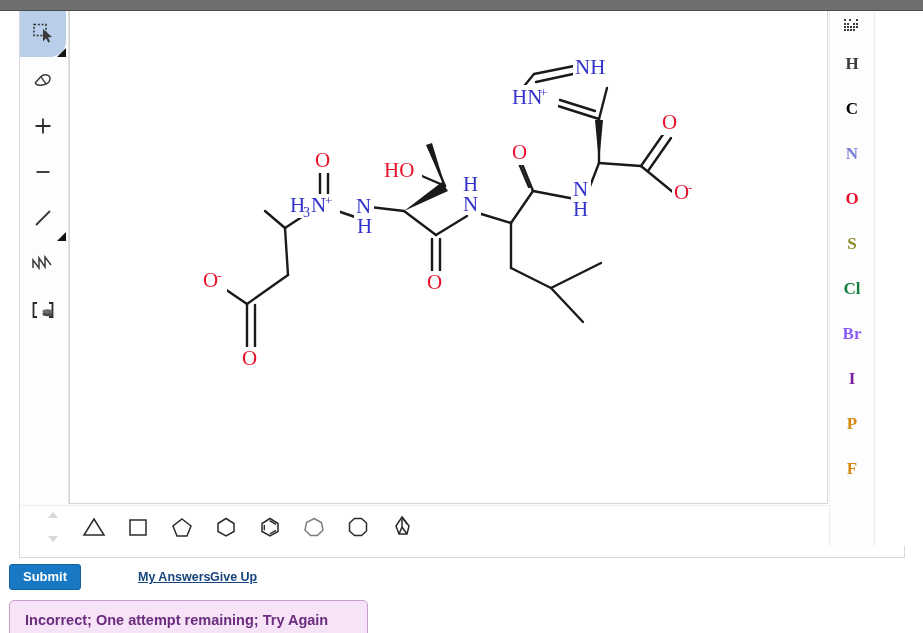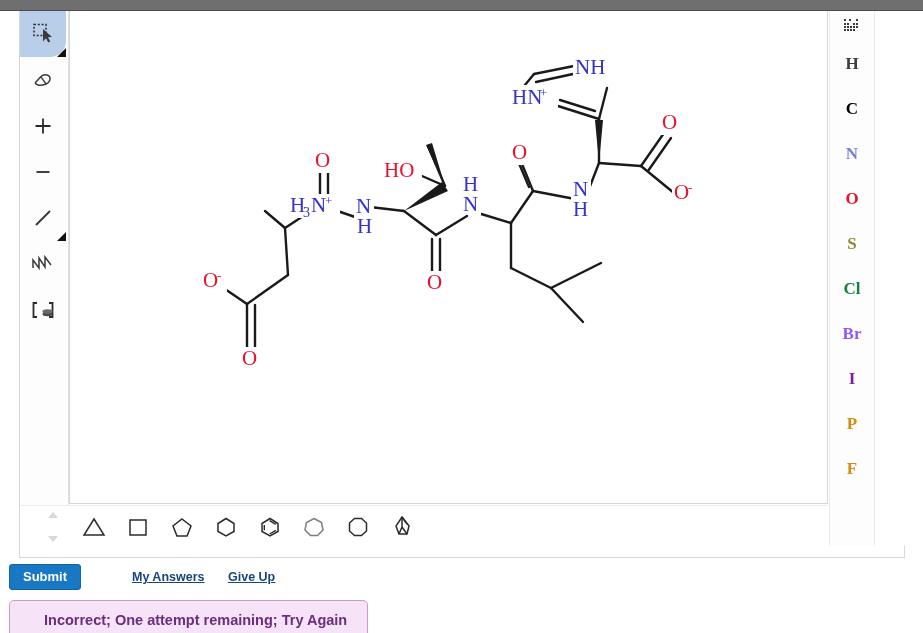--- a/index.html
+++ b/index.html
@@ -87,22 +87,22 @@
   #submit-btn{
     position:absolute;left:9px;top:0px;
     background:#1878c4;color:#ffffff;border:1px solid #12639f;
     font-family:"Liberation Sans", sans-serif;font-weight:bold;font-size:13px;
     padding:4px 13px 5px 13px;border-radius:3px;cursor:pointer;
   }
   .alink{
     position:absolute;top:6px;color:#17457c;text-decoration:underline;
     font-family:"Liberation Sans", sans-serif;font-size:12.5px;font-weight:bold;cursor:pointer;
   }
-  #link-my{left:132px;}
-  #link-give{left:228px;}
+  #link-my{left:138px;}
+  #link-give{left:210px;}
   
   #feedback{
     position:absolute;left:9px;top:600px;width:359px;height:40px;
     background:#f7e3f7;border:1px solid #c79ec7;border-radius:5px;
     box-sizing:border-box;
     display:flex;align-items:center;
   }
   #feedback span{
     padding-left:15px;color:#6b2d7e;font-weight:bold;font-size:14.5px;
     font-family:"Liberation Sans", sans-serif;
@@ -464,14 +464,14 @@
   </div>
 </div>
 
 <div id="actions">
   <button id="submit-btn">Submit</button>
   <a class="alink" id="link-my">My Answers</a>
   <a class="alink" id="link-give">Give Up</a>
 </div>
 
 <div id="feedback" style="background: rgb(247, 227, 247);">
-  <span style="color: rgb(107, 45, 126); margin-left: 19px;">Incorrect; One attempt remaining; Try Again</span>
+  <span style="color: rgb(107, 45, 126);">Incorrect; One attempt remaining; Try Again</span>
 </div>
 
 </body></html>

